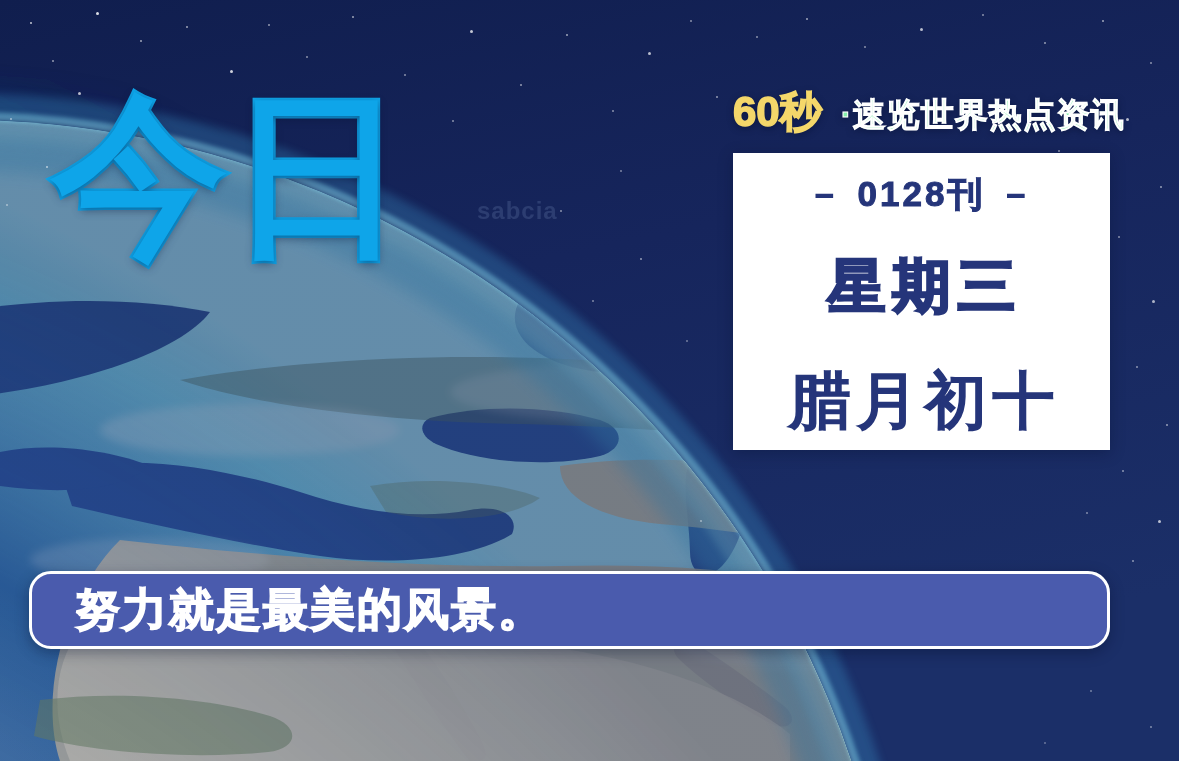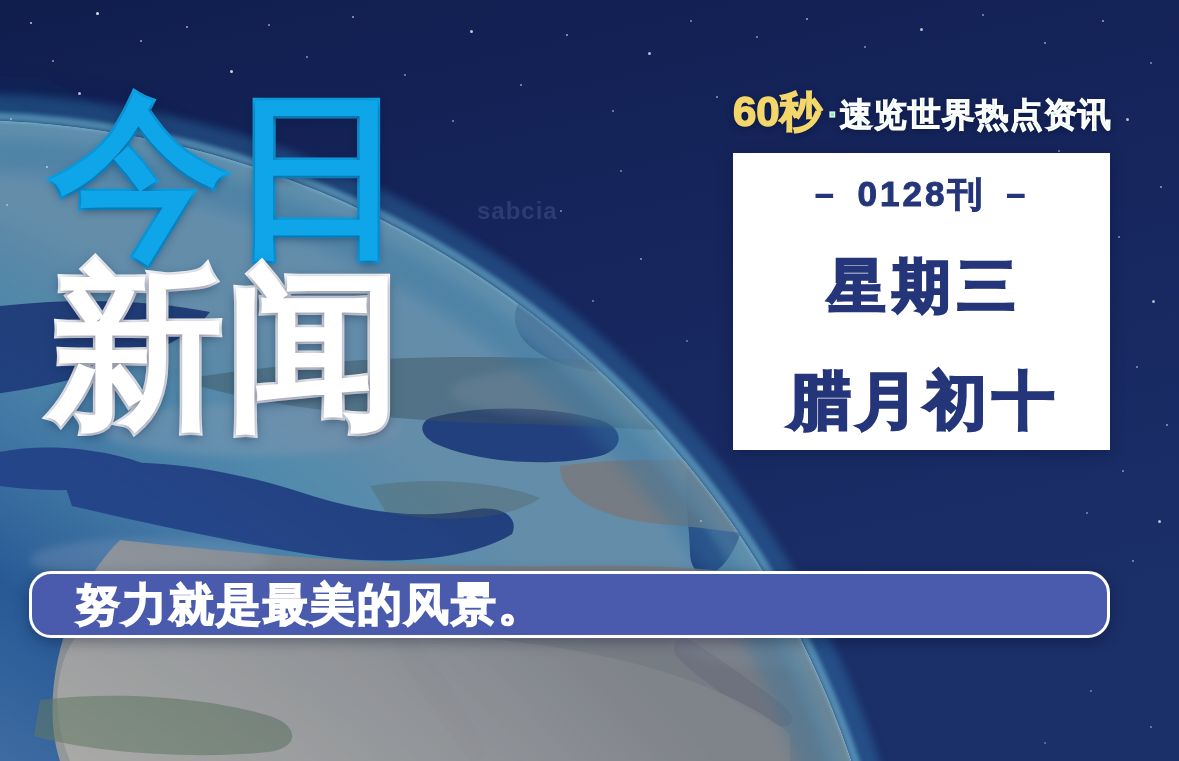--- a/index.html
+++ b/index.html
@@ -75,21 +75,21 @@
     border-radius:9px;
     box-shadow:0 2px 8px rgba(4,12,40,.35);
     white-space:nowrap;
   }
 
   #tagline {
     margin-top:22px;
     display:flex;
     align-items:baseline;
     justify-content:flex-start;
-    gap:2px;
+    gap:15px;
     white-space:nowrap;
     text-shadow:0 2px 7px rgba(6,16,48,.65);
   }
   #tag-seconds {
     color:#f4d76a;
     font-size:42px;
     font-weight:700;
     letter-spacing:0px;
     -webkit-text-stroke:1.5px #f4d76a;
   }
@@ -126,31 +126,31 @@
     margin-top:30px;
     font-size:58px;
     font-weight:700;
     letter-spacing:7px;
     text-indent:7px;
     -webkit-text-stroke:2.5px #25357a;
   }
   #lunar {
     margin-top:33px;
     font-size:62px;
-    font-weight:700;
+    font-weight:400;
     letter-spacing:6px;
     text-indent:6px;
     -webkit-text-stroke:2.5px #25357a;
   }
 
   
   #quote-bar {
     position:absolute;
     left:29px; top:571px;
-    width:1081px; height:67px;
+    width:1081px; height:78px;
     background:#4a5bad;
     border:3px solid #ffffff;
     border-radius:22px;
     display:flex;
     align-items:center;
     box-shadow:0 4px 14px rgba(4,12,40,.35);
     z-index:6;
   }
   #quote-text {
     color:#ffffff;
@@ -361,21 +361,20 @@
     <span class="star" style="left:700px; top:520px; width:2px; height:2px; opacity:.45"></span>
     <span class="star" style="left:1090px;top:690px; width:2px; height:2px; opacity:.4"></span>
     <span class="star" style="left:1150px;top:726px; width:2px; height:2px; opacity:.45"></span>
     <span class="star" style="left:1044px;top:742px; width:2px; height:2px; opacity:.35"></span>
   </div>
 
   <div id="watermark">sabcia</div>
 
   <div id="headline">
     <span class="hl-line" id="hl-today">今日</span>
-    <span class="hl-line" id="hl-news">新闻</span>
   </div>
 
   <div id="right-col">
 
 
     <div id="tagline">
       <span id="tag-seconds">60秒</span>
       <span id="tag-rest">·速览世界热点资讯</span>
     </div>
 

